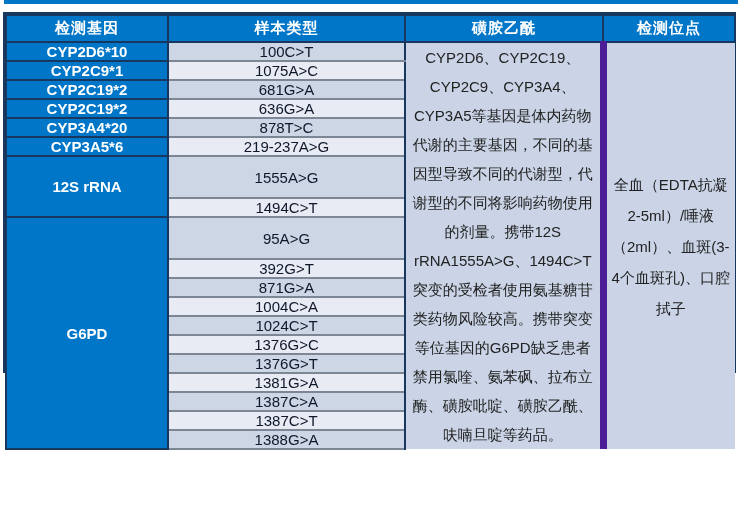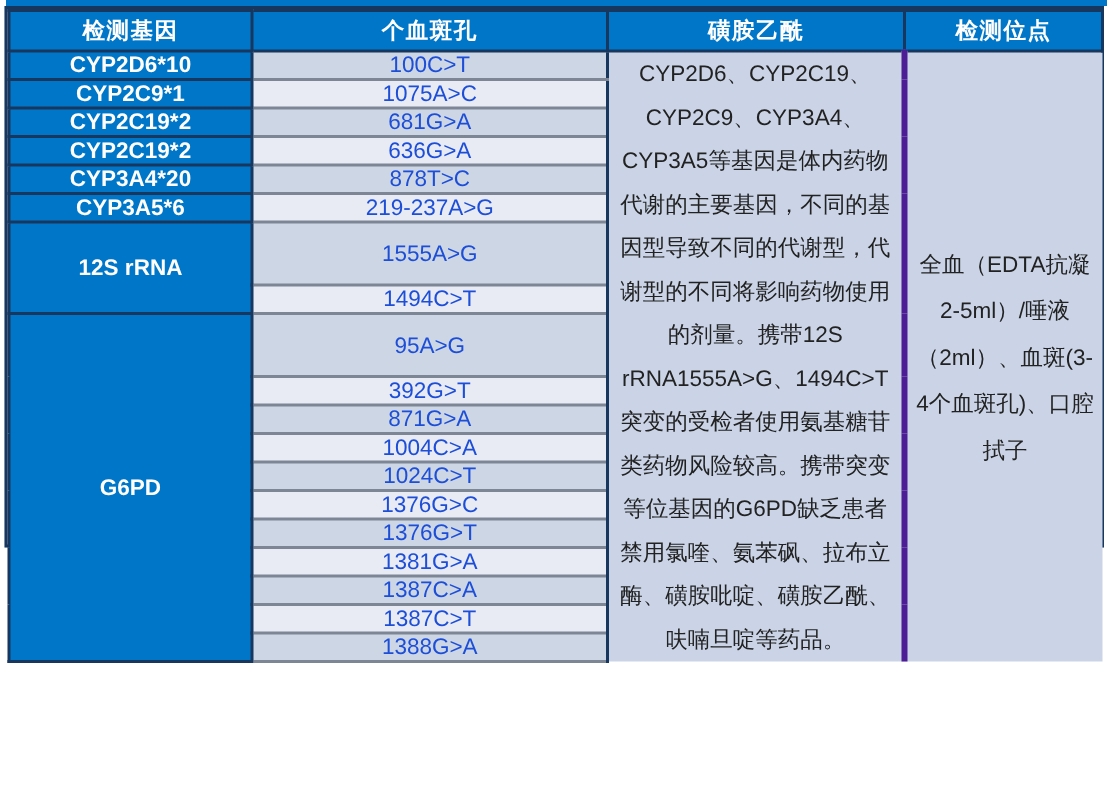--- a/index.html
+++ b/index.html
@@ -8,21 +8,21 @@
     background:#ffffff;
     font-family:"Liberation Sans","DejaVu Sans",sans-serif;
     position:relative;
     overflow:hidden;
   }
   .top-strip{
     position:absolute;left:4px;top:0;width:734px;height:4px;
     background:#0076C8;
   }
   .table-wrap{
-    position:absolute;left:3px;top:4px;width:733px;height:361px;
+    position:absolute;left:3px;top:12px;width:733px;height:361px;
     border:2px solid #17375E;
     box-sizing:border-box;
     background:#CAD4E6;
   }
   table{
     width:100%;height:100%;
     border-collapse:collapse;
     table-layout:fixed;
   }
   tr.hr{height:27px;}
@@ -36,32 +36,32 @@
   td{
     text-align:center;vertical-align:middle;
     font-size:15px;padding:0;
   }
   td.g{
     background:#0076C8;color:#ffffff;font-weight:bold;
     border:2px solid #17375E;
     margin-top:41px;
   }
   td.sd,td.sl{
-    color:#1d4ed8;
+    color:#0f172a;
     border-left:2px solid #17375E;
     border-right:2px solid #17375E;
     border-bottom:2px solid #7D8695;
     border-top:2px solid #7D8695;
   }
   td.sd{background:#CDD6E5;}
   td.sl{background:#E8EBF4;margin-top:24px;}
   td.sig{
     background:#CAD4E6;color:#222222;
     border-left:2px solid #17375E;
-    border-right:4px solid #4c1d95;
+    border-right:7px solid #4c1d95;
     line-height:29px;
     padding:0 6px;
   }
   td.smp{
     background:#CAD4E6;color:#222222;
     border-left:2px solid #17375E;
     line-height:31px;
     padding:0 5px;
     margin-left:24px;
   }
@@ -75,21 +75,21 @@
 <table>
   <colgroup>
     <col style="width:162px">
         <col style="width:237px">
         <col style="width:198px">
         <col style="width:132px">
   </colgroup>
   <tbody>
         <tr class="hr">
     <th>检测基因</th>
-    <th>个血斑孔</th>
+    <th>样本类型</th>
     <th>磺胺乙酰</th>
     <th>检测位点</th>
   </tr>
   <tr>
     <td class="g">CYP2D6*10</td>
     <td class="sd">100C&gt;T</td>
     <td class="sig" rowspan="19">CYP2D6、CYP2C19、CYP2C9、CYP3A4、CYP3A5等基因是体内药物代谢的主要基因，不同的基因型导致不同的代谢型，代谢型的不同将影响药物使用的剂量。携带12S rRNA1555A&gt;G、1494C&gt;T突变的受检者使用氨基糖苷类药物风险较高。携带突变等位基因的G6PD缺乏患者禁用氯喹、氨苯砜、拉布立酶、磺胺吡啶、磺胺乙酰、呋喃旦啶等药品。</td>
     <td class="smp" rowspan="19">全血（EDTA抗凝2-5ml）/唾液（2ml）、血斑(3-4个血斑孔)、口腔拭子</td>
   </tr>
   <tr>

